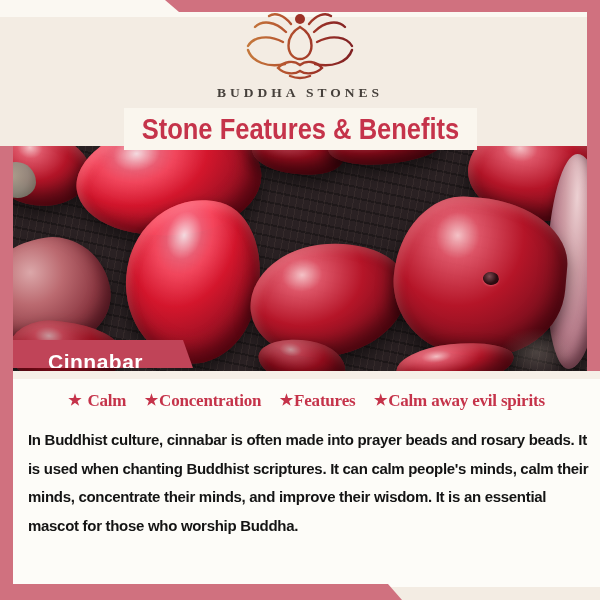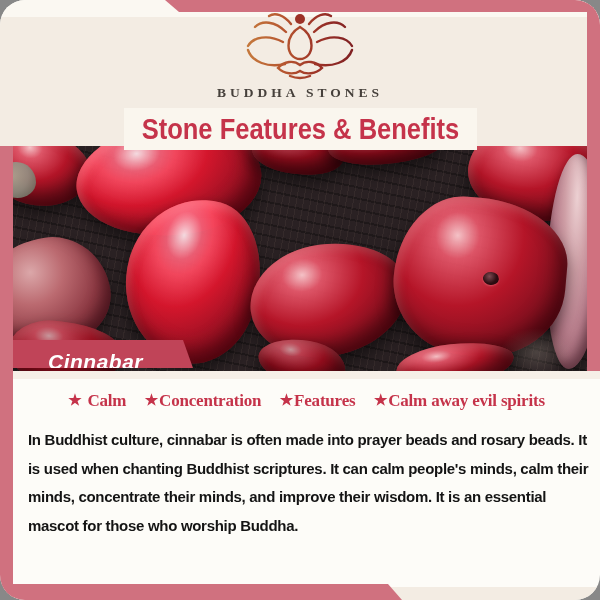--- a/index.html
+++ b/index.html
@@ -1,21 +1,21 @@
 <!DOCTYPE html>
 <html style="--accent-pink: #d0717f; --accent-red: #c5334a; --band-red: #c04458; --cream: #f3ece3; --cream-light: #faf6ee; --cream-sep: #f6efe7; --page-white: #fdfcf8;"><head>
 <meta charset="utf-8">
 <style>
   :root{
     --accent-pink:#d0717f; --accent-red:#c5334a; --band-red:#c04458;
     --cream:#f3ece3; --cream-light:#faf6ee; --cream-sep:#f6efe7; --page-white:#fdfcf8;
   }
   html,body{margin:0;padding:0;background:#888;}
   .page{position:relative;width:600px;height:600px;margin:0 auto;overflow:hidden;
-        background:var(--page-white);font-family:"Liberation Sans",sans-serif;border-radius:25px;}
+        background:var(--page-white);font-family:"Liberation Sans",sans-serif;}
 
   
   .strip-top-white{position:absolute;top:0;left:0;width:600px;height:17px;background:#fbf8f2;}
   .panel-cream{position:absolute;top:17px;left:0;width:600px;height:129px;background:var(--cream);}
   .ribbon-top{position:absolute;top:0;left:0;width:600px;height:12px;background:var(--accent-pink);
               clip-path:polygon(165px 0,600px 0,600px 12px,179px 12px);z-index:6;}
   .strip-right{position:absolute;top:0;left:587px;width:13px;height:371px;background:var(--accent-pink);z-index:6;}
   .strip-left{position:absolute;top:146px;left:0;width:13px;height:454px;background:var(--accent-pink);z-index:6;}
 
   .logo-wrap{position:absolute;top:8px;left:0;width:600px;text-align:center;z-index:2;}
@@ -49,21 +49,21 @@
   .wood-patch{background:radial-gradient(ellipse,rgba(170,158,145,.30),rgba(170,158,145,0) 70%);}
   .r1{border-radius:48% 52% 55% 45%/52% 44% 56% 48%;}
   .r2{border-radius:55% 45% 42% 58%/48% 56% 44% 52%;}
   .r3{border-radius:42% 58% 52% 48%/58% 42% 50% 50%;}
   .hole::after{content:"";position:absolute;width:16px;height:13px;left:52%;top:46%;border-radius:50%;
                background:radial-gradient(circle at 40% 35%,#7d4a52 0%,#2e0d12 55%,#1c070a 100%);
                box-shadow:0 1px 2px rgba(255,150,160,.4);}
 
   .cinnabar-band{position:absolute;left:12px;top:194px;width:181px;height:44px;background:var(--band-red);
                  clip-path:polygon(0 0,171px 0,181px 28px,0 28px);z-index:5;
-                 display:flex;align-items:center;justify-content:center;padding-right:14px;box-sizing:border-box;font-style:italic;}
+                 display:flex;align-items:center;justify-content:center;padding-right:14px;box-sizing:border-box;}
   .cinnabar-band span{color:#fff;font-weight:bold;font-size:21px;letter-spacing:.5px;}
 
   
   .cream-sep{position:absolute;top:371px;left:13px;width:587px;height:8px;background:var(--cream-sep);z-index:2;}
   .benefits{position:absolute;top:391px;left:13px;width:587px;text-align:center;z-index:2;
             color:var(--accent-red);font-weight:bold;font-size:17px;letter-spacing:-.2px;white-space:nowrap;}
   .benefit{display:inline-block;margin:0 7px;font-family:Liberation Serif, serif;}
   .benefit .star{font-size:15px;position:relative;top:-1px;margin-right:1px;}
   .benefit:first-child .star{margin-right:6px;}
   .description{position:absolute;top:426px;left:28px;width:566px;z-index:2;color:#141414;

